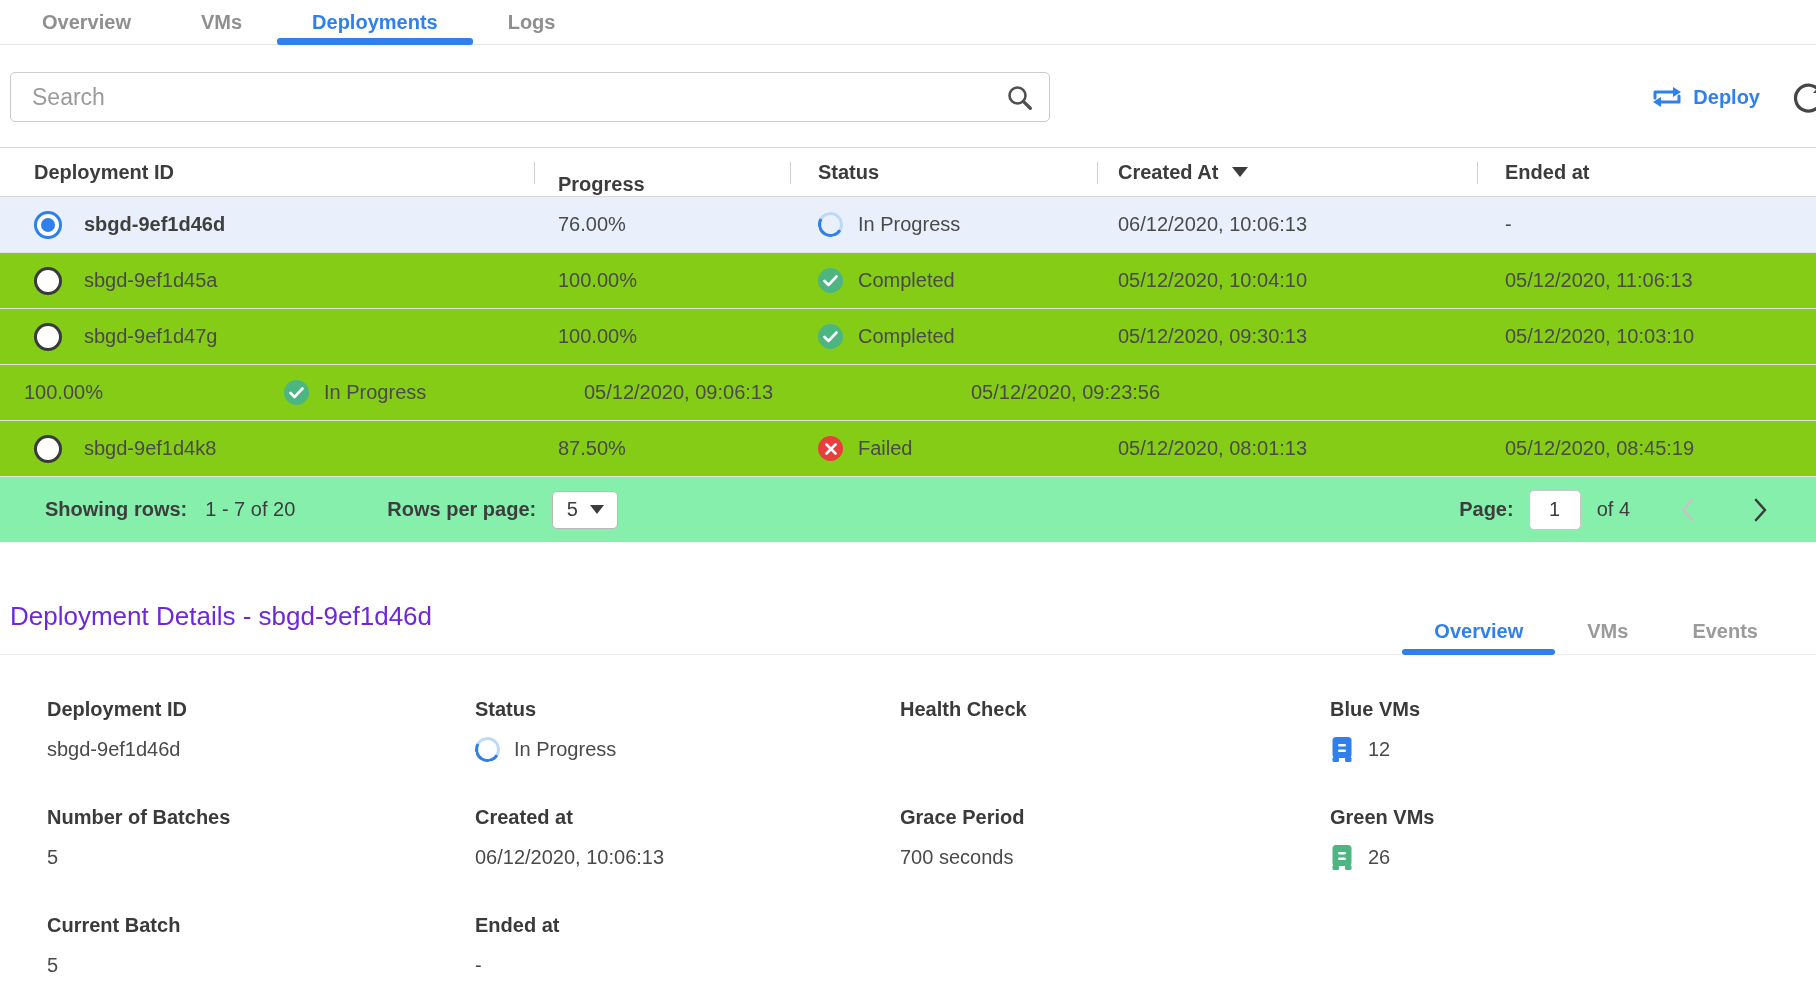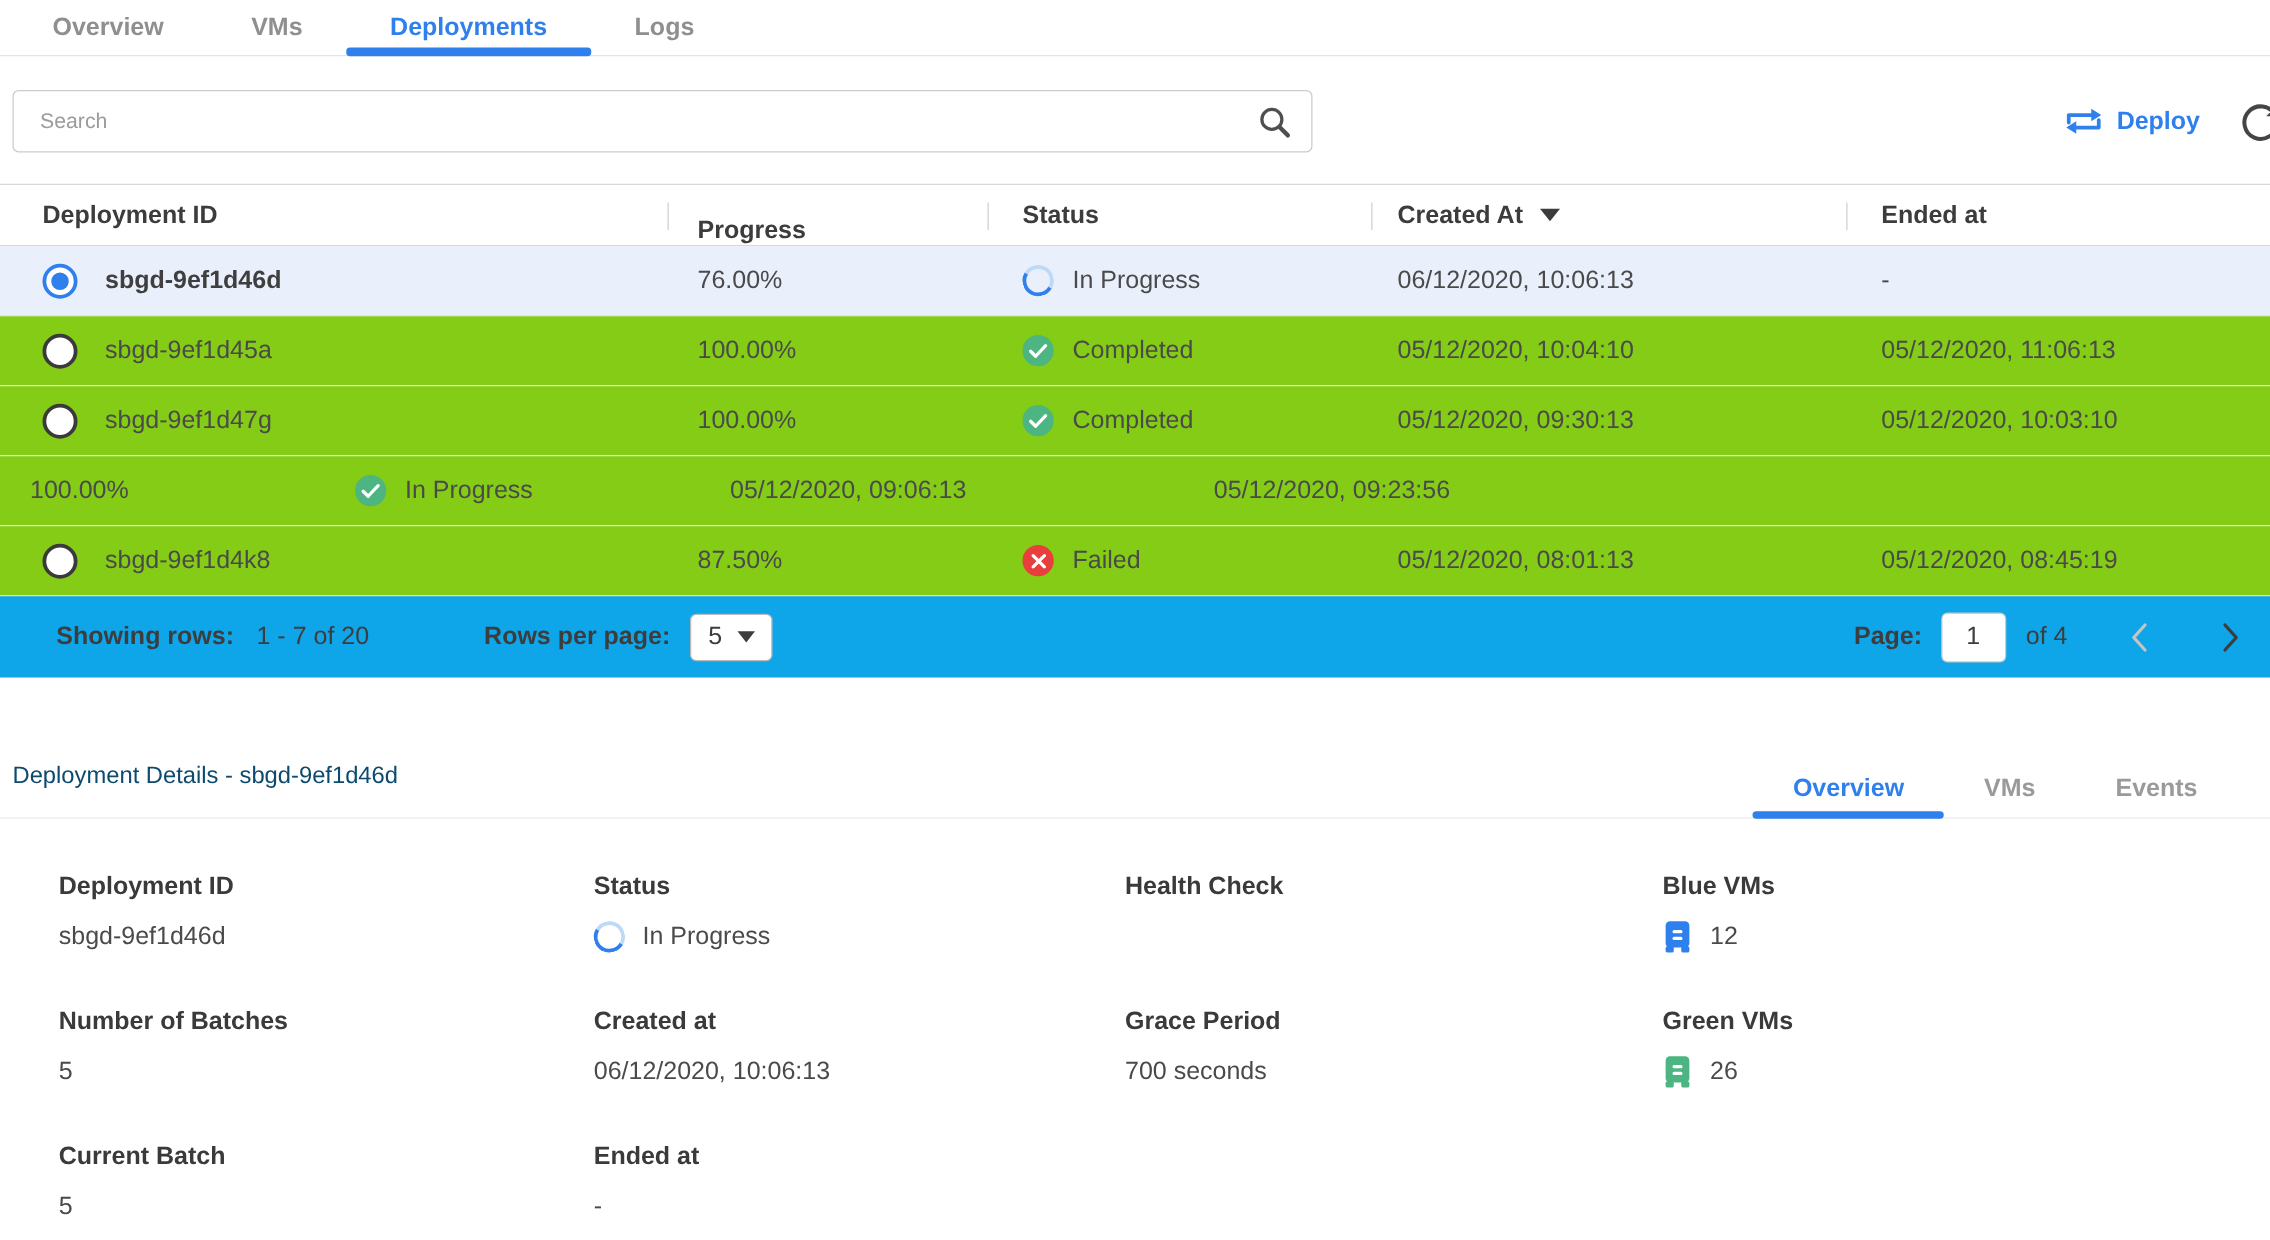--- a/index.html
+++ b/index.html
@@ -16,21 +16,21 @@
          display:flex; align-items:center; position:relative; cursor:pointer; }
   .tab.active { color:#2F80ED; }
   .tab.active::after { content:''; position:absolute; left:0; right:0; bottom:-1px;
                        height:7px; background:#2F80ED; border-radius:3px; }
 
   
   .toolbar { margin-top:27px; padding-left:10px; height:50px; position:relative;
              display:flex; align-items:center; }
   .search-box { width:1040px; height:50px; border:1px solid #cbcbcb; border-radius:5px;
                 display:flex; align-items:center; background:#fff; }
-  .search-box input { flex:1; height:100%; border:none; outline:none; font-size:17px;
+  .search-box input { flex:1; height:100%; border:none; outline:none; font-size:23px;
                       padding-left:21px; color:#444; background:transparent;
                       font-family:inherit; }
   .search-box input::placeholder { color:#9b9b9b; }
   .search-icon { margin-right:16px; display:flex; }
   .deploy-btn { position:absolute; right:56px; top:50%; transform:translateY(-50%);
                 display:flex; align-items:center; gap:11px; color:#2F80ED;
                 font-weight:700; font-size:20px; cursor:pointer; }
   .refresh-btn { position:absolute; right:-9px; top:50%; transform:translateY(-50%);
                  width:34px; height:34px; cursor:pointer; }
 
@@ -66,22 +66,22 @@
 
   .badge { width:25px; height:25px; border-radius:50%; display:flex; flex:0 0 auto;
            align-items:center; justify-content:center; }
   .badge.check { background:#4DB582; }
   .badge.fail  { background:#E93E3E; }
   .spinner { width:25px; height:25px; border-radius:50%; flex:0 0 auto;
              border:3px solid #BCD9F7; border-left-color:#2F80ED;
              border-bottom-color:#2F80ED; transform:rotate(-15deg); }
 
   
-  .pagination { height:65px; background:#0ea5e9; display:flex; align-items:center;
-                font-size:20px; color:#3d3d3d; padding-right:20px; }
+  .pagination { height:65px; background:#86efac; display:flex; align-items:center;
+                font-size:20px; color:#3d3d3d; padding-right:44px; }
   .pg-bold { font-weight:700; }
   .showing-label { margin-left:45px; }
   .showing-value { margin-left:18px; }
   .rpp-label { margin-left:92px; }
   .rpp-select { margin-left:16px; width:66px; height:38px; background:#fff;
                 border:1px solid #b9b9b9; border-radius:5px; display:flex;
                 align-items:center; justify-content:center; gap:12px; cursor:pointer; }
   .select-caret { width:0; height:0; border-left:7px solid transparent;
                   border-right:7px solid transparent; border-top:9px solid #3d3d3d; }
   .page-label { margin-left:auto; }
@@ -89,21 +89,21 @@
                 border-radius:5px; text-align:center; font-size:20px; color:#3d3d3d;
                 margin-left:15px; font-family:inherit; outline:none; }
   .page-of { margin-left:16px; }
   .chev { background:none; border:none; cursor:pointer; display:flex; padding:4px; }
   .chev.prev { margin-left:46px; }
   .chev.next { margin-left:52px; }
 
   
   .details-header { height:113px; border-bottom:1px solid #ececec; position:relative;
                     display:flex; align-items:flex-end; }
-  .details-title { font-size:19px; color:#0c4a6e; padding-left:10px; padding-bottom:22px; }
+  .details-title { font-size:26px; color:#6d28d9; padding-left:10px; padding-bottom:22px; }
   .detail-tabs { position:absolute; right:26px; bottom:-1px; display:flex; }
   .dtab { padding:0 32px; height:48px; display:flex; align-items:center; font-size:20px;
           font-weight:700; color:#9a9a9a; position:relative; cursor:pointer; }
   .dtab.active { color:#2F80ED; }
   .dtab.active::after { content:''; position:absolute; left:0; right:0; bottom:0;
                         height:6px; background:#2F80ED; border-radius:3px; }
 
   .details-grid { display:grid; grid-template-columns:428px 425px 430px 1fr;
                   padding-left:47px; margin-top:43px; row-gap:42px; }
   .field-label { font-size:20px; font-weight:700; color:#3a3a3a; }

